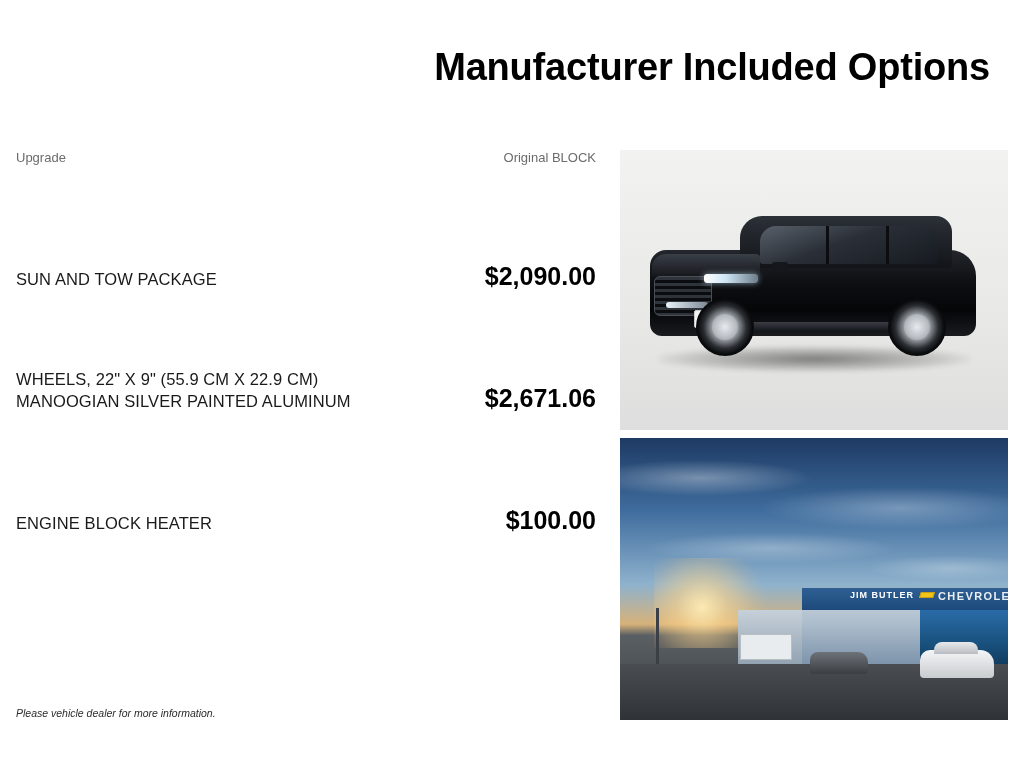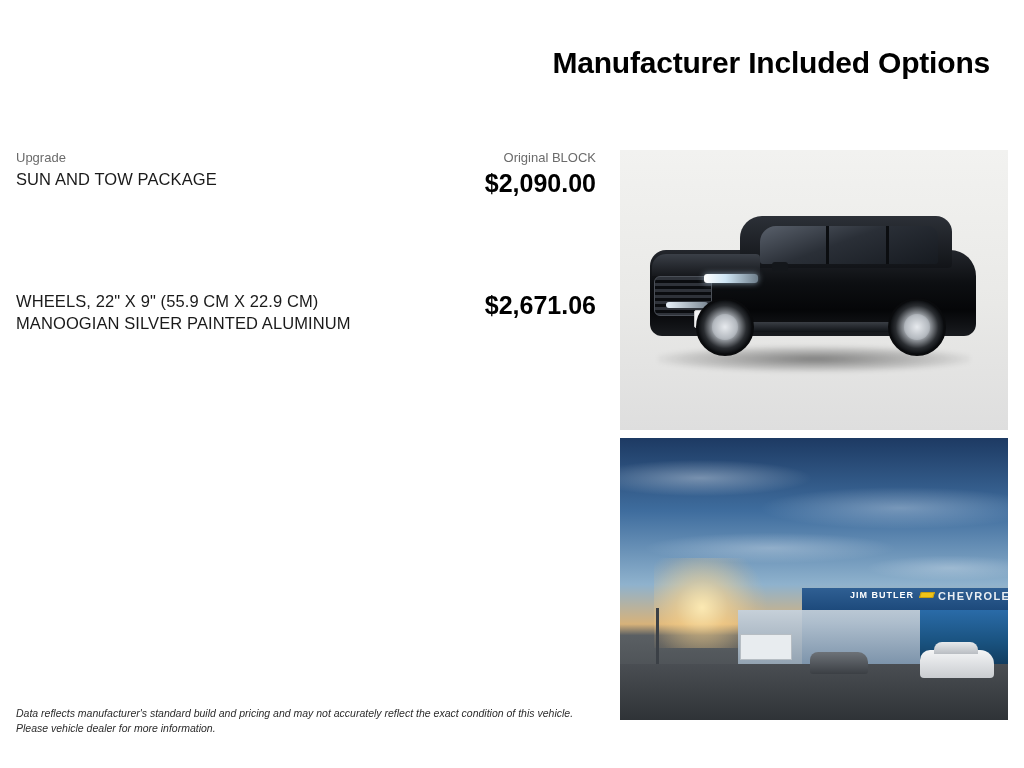--- a/index.html
+++ b/index.html
@@ -17,21 +17,21 @@
     background: #ffffff;
   }
 
   
   .title {
     position: absolute;
     top: 46px;
     left: 0;
     width: 990px;
     text-align: right;
-    font-size: 30px;
+    font-size: 38px;
     font-weight: bold;
     color: #000000;
     letter-spacing: -0.2px;
   }
 
   
   .options {
     position: absolute;
     top: 150px;
     left: 16px;
@@ -43,21 +43,21 @@
     align-items: flex-end;
     font-size: 13px;
     color: #6b6b6b;
     padding-bottom: 4px;
   }
   .opt-head .h-upgrade { text-align: left; }
   .opt-head .h-msrp { text-align: right; }
 
   .opt-row {
     display: flex;
-    align-items: flex-start;
+    align-items: flex-end;
     justify-content: space-between;
     height: 122px;
   }
   .opt-name {
     font-size: 16.5px;
     color: #1a1a1a;
     line-height: 1.32;
     max-width: 380px;
     letter-spacing: 0.1px;
   }
@@ -374,25 +374,28 @@
     <div class="opt-row">
       <span class="opt-name">SUN AND TOW PACKAGE</span>
       <span class="opt-price">$2,090.00</span>
     </div>
 
     <div class="opt-row">
       <span class="opt-name">WHEELS, 22" X 9" (55.9 CM X 22.9 CM) MANOOGIAN SILVER PAINTED ALUMINUM</span>
       <span class="opt-price">$2,671.06</span>
     </div>
 
+    <div class="opt-row">
+      <span class="opt-name">ENGINE BLOCK HEATER</span>
+      <span class="opt-price">$100.00</span>
+    </div>
 
   </div>
 
   <div class="disclaimer">
-    <div>Data reflects manufacturer's standard build and pricing and may not accurately reflect the exact condition of this vehicle.</div>
     <div>Please vehicle dealer for more information.</div>
   </div>
 
   <div class="media">
 
     <div class="vehicle-photo">
       <div class="veh-shadow"></div>
       <div class="suv">
         <div class="suv-body"></div>
         <div class="suv-roof"></div>

